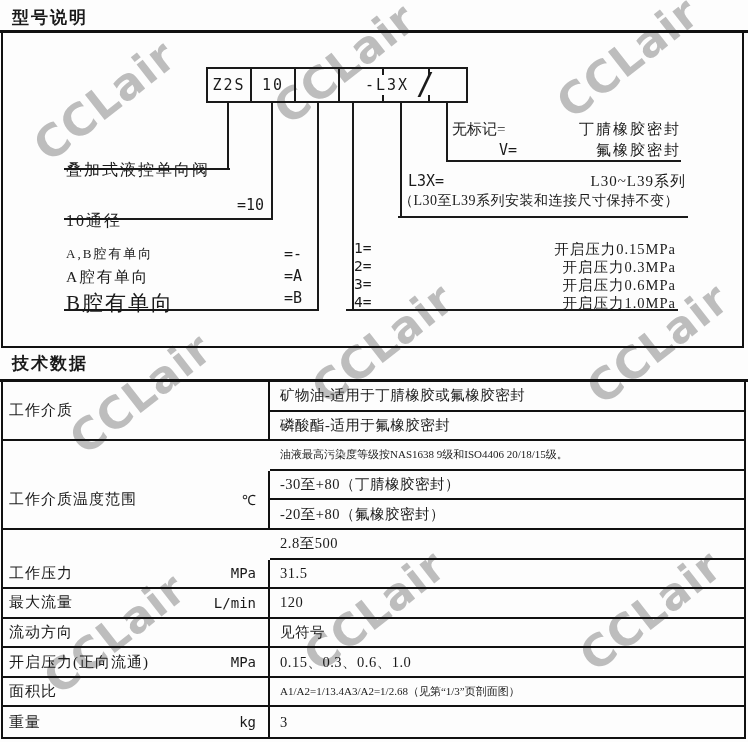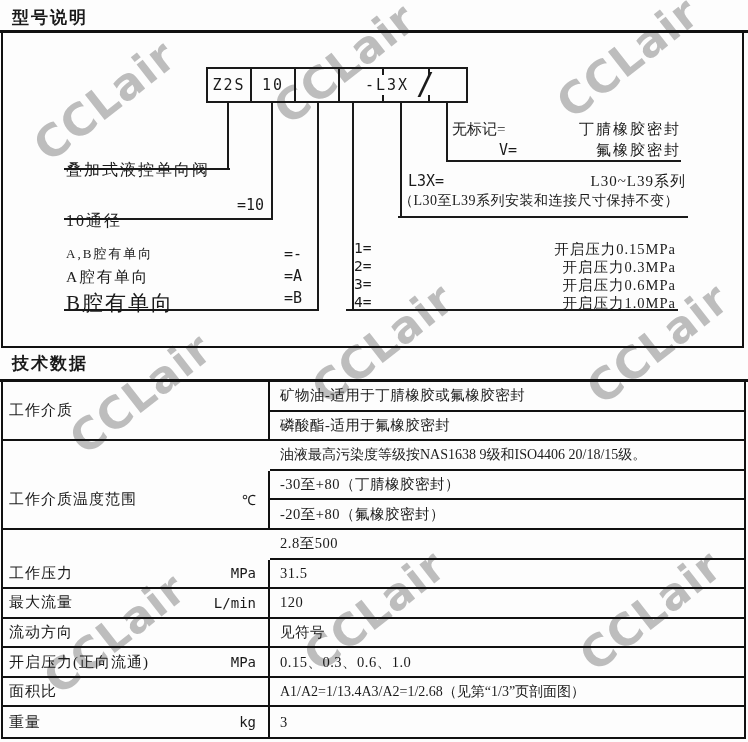--- a/index.html
+++ b/index.html
@@ -44,21 +44,21 @@
     padding:0 12px 0 6px;font-size:15px;letter-spacing:1px;white-space:nowrap;
     grid-column:1;
   }
   .vcell{
     border-bottom:2px solid #111;display:flex;align-items:center;
     padding-left:10px;font-size:14.5px;letter-spacing:.5px;white-space:nowrap;
     grid-column:2;overflow:hidden;
   }
   .unit{font-family:"DejaVu Sans Mono","Liberation Mono",monospace;font-size:14px;letter-spacing:0;}
   .nb{border-bottom:none;}
-  .tight{font-size:14px;letter-spacing:0;}
+  .tight{font-size:11px;letter-spacing:0;}
 </style>
 </head>
 <body>
 
 <div id="canvas">
 
   <div class="wm" style="left:22px;top:75px">CCLair</div>
   <div class="wm" style="left:262px;top:38px">CCLair</div>
   <div class="wm" style="left:545px;top:32px">CCLair</div>
   <div class="wm" style="left:58px;top:368px">CCLair</div>

